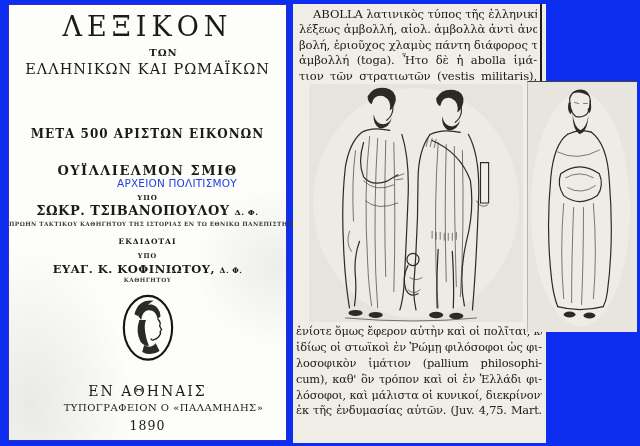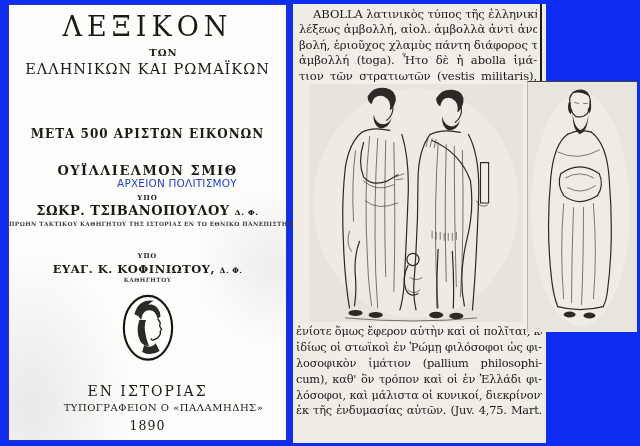--- a/index.html
+++ b/index.html
@@ -78,36 +78,37 @@
   <section class="page-left">
     <div class="cline t-series">ΛΕΞΙΚΟΝ</div>
     <div class="cline t-of">ΤΩΝ</div>
     <div class="cline t-subject">ΕΛΛΗΝΙΚΩΝ ΚΑΙ ΡΩΜΑΪΚΩΝ</div>
     <div class="cline t-sub">ΜΕΤΑ 500 ΑΡΙΣΤΩΝ ΕΙΚΟΝΩΝ</div>
     <div class="cline t-origauthor">ΟΥΪΛΛΙΕΛΜΟΝ ΣΜΙΘ</div>
     <div class="t-watermark">ΑΡΧΕΙΟΝ ΠΟΛΙΤΙΣΜΟΥ</div>
     <div class="cline t-ypo1">ΥΠΟ</div>
     <div class="cline t-author"><span>ΣΩΚΡ. ΤΣΙΒΑΝΟΠΟΥΛΟΥ</span> <span class="degree">Δ. Φ.</span></div>
     <div class="cline t-authortitle">ΠΡΩΗΝ ΤΑΚΤΙΚΟΥ ΚΑΘΗΓΗΤΟΥ ΤΗΣ ΙΣΤΟΡΙΑΣ ΕΝ ΤΩ ΕΘΝΙΚΩ ΠΑΝΕΠΙΣΤΗΜΙΩ</div>
+    <div class="cline t-publab">ΕΚΔΙΔΟΤΑΙ</div>
     <div class="cline t-ypo2">ΥΠΟ</div>
     <div class="cline t-editor"><span>ΕΥΑΓ. Κ. ΚΟΦΙΝΙΩΤΟΥ,</span> <span class="degree">Δ. Φ.</span></div>
     <div class="cline t-editortitle">ΚΑΘΗΓΗΤΟΥ</div>
 
     <div class="emblem">
       <svg viewBox="0 0 60 76" xmlns="http://www.w3.org/2000/svg">
         <ellipse cx="30" cy="38" rx="25" ry="33" fill="none" stroke="#161512" stroke-width="2.2"></ellipse>
         <path class="dark" d="M16,24 Q20,8 36,10 Q30,13 28,17 Q22,18 20,26 Z"></path>
         <path class="dark" d="M20,26 Q22,13 34,14 Q42,16 43,26 L40,29 Q38,19 30,20 Q24,21 23,30 Z"></path>
         <path d="M40,29 Q44,33 42,36 L44,40 Q42,42 43,44 Q41,49 37,50 Q34,52 33,49" fill="none" stroke="#161512" stroke-width="1.3"></path>
         <path class="dark" d="M21,30 Q17,42 22,52 Q25,57 31,57 Q28,50 27,42 Q26,34 28,30 Z"></path>
         <path class="dark" d="M26,56 Q33,60 38,54 L42,62 Q33,68 24,63 Z"></path>
       </svg>
     </div>
 
-    <div class="cline t-place">ΕΝ ΙΣΤΟΡΙΑΣ</div>
+    <div class="cline t-place">ΕΝ ΑΘΗΝΑΙΣ</div>
     <div class="cline t-printer">ΤΥΠΟΓΡΑΦΕΙΟΝ Ο «ΠΑΛΑΜΗΔΗΣ»</div>
     <div class="cline t-year">1890</div>
   </section>
 
   <section class="page-right">
     <div class="column-rule"></div>
 
     <div class="top-text">
       <div class="jline indent">ABOLLA λατινικὸς τύπος τῆς ἑλληνικῆς</div>
       <div class="jline">λέξεως ἀμβολλή, αἰολ. ἀμβολλὰ ἀντὶ ἀνα-</div>

